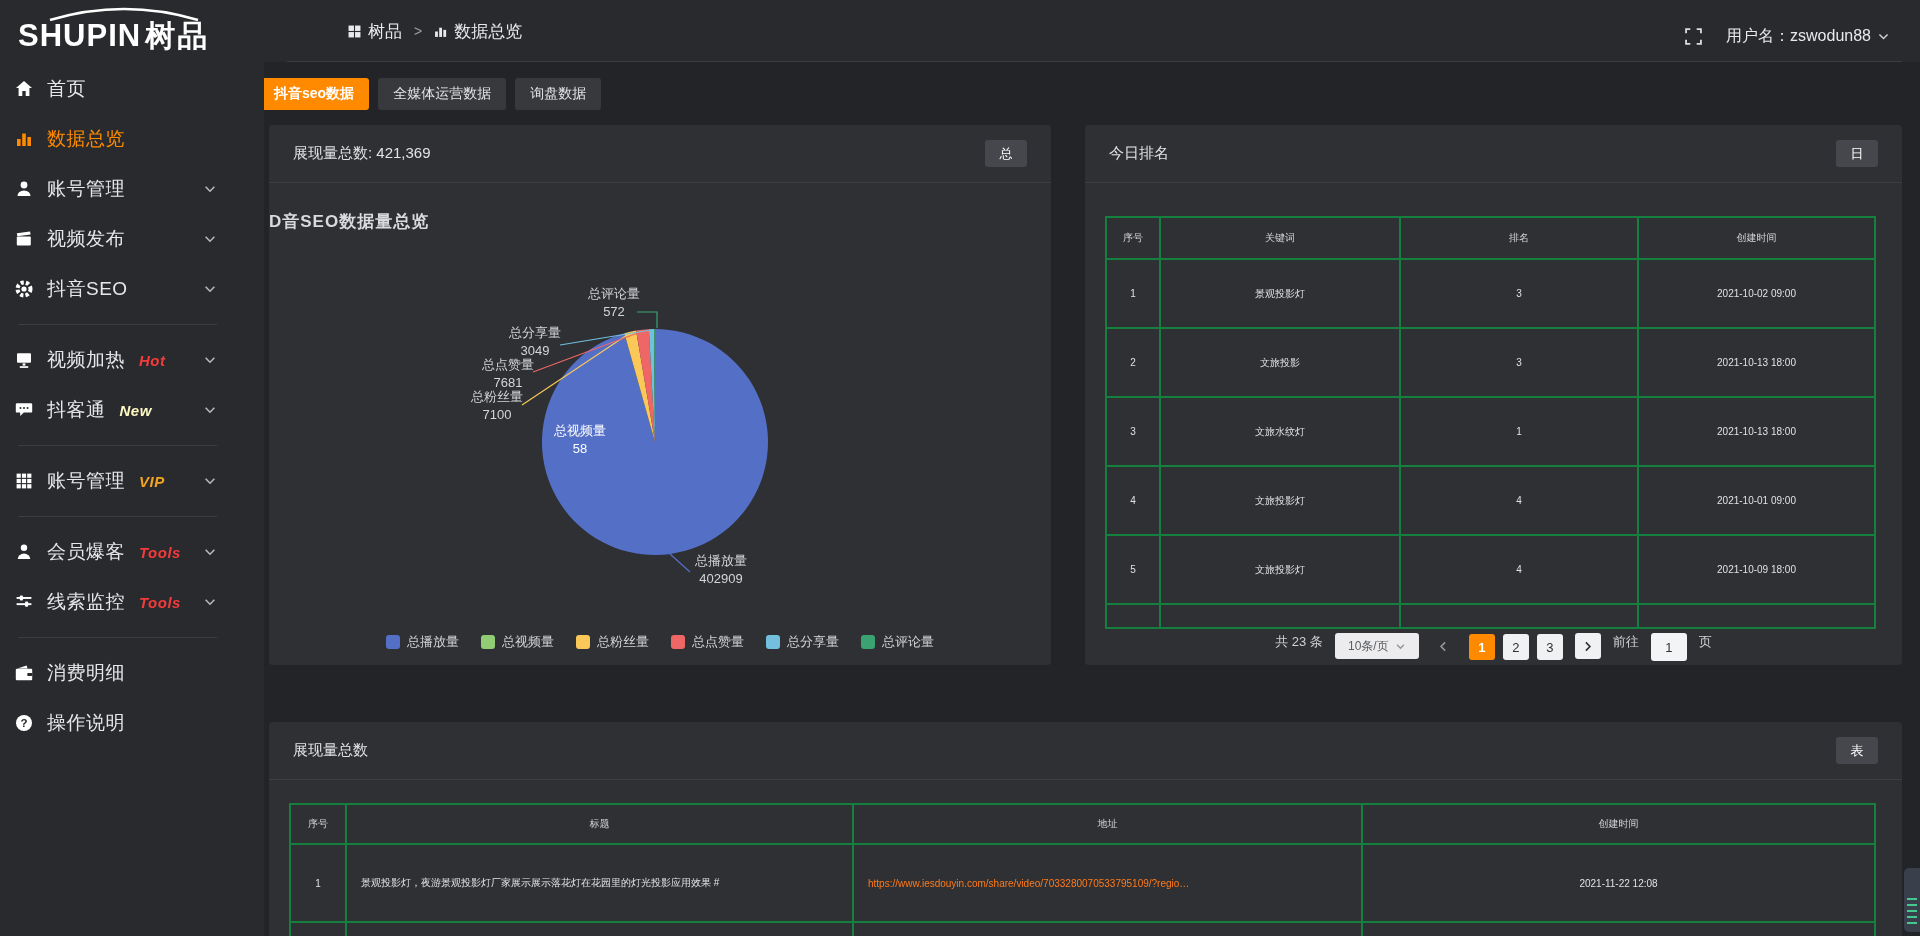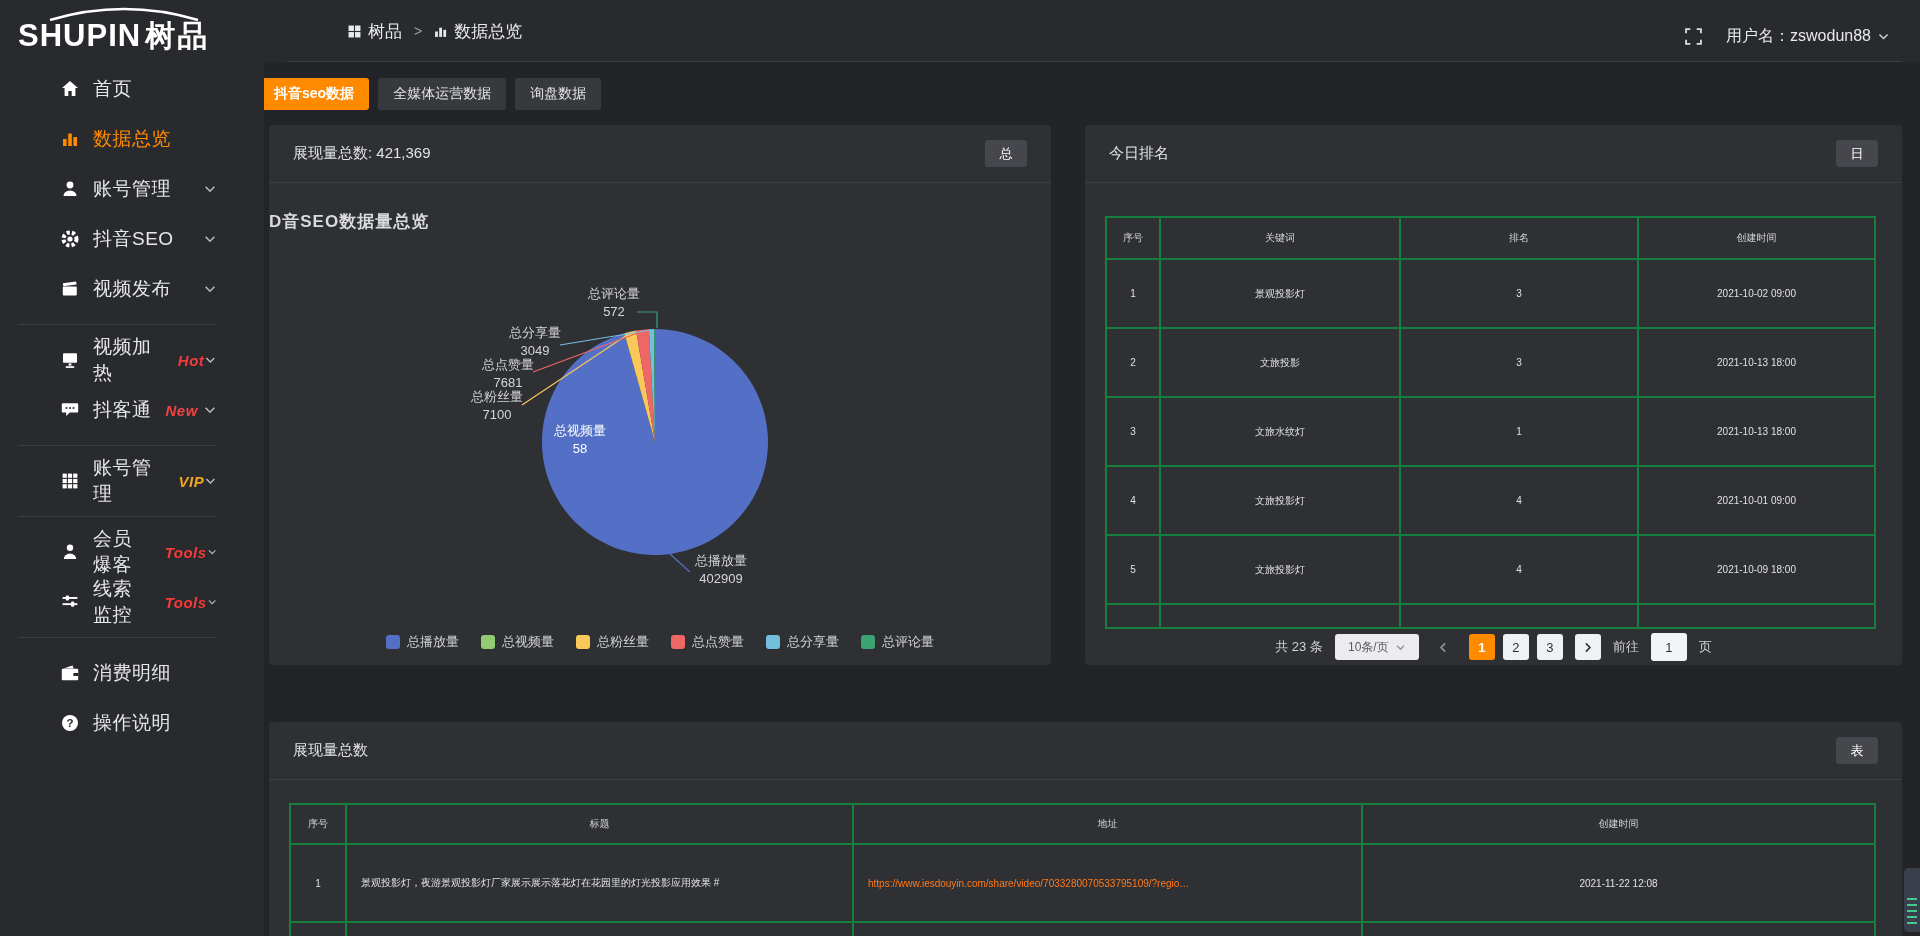--- a/index.html
+++ b/index.html
@@ -21,21 +21,21 @@
   .breadcrumb{left:348px;top:0;height:62px;display:flex;align-items:center;gap:10px;font-size:17px;color:#e8e9eb;}
   .crumb{display:flex;align-items:center;gap:7px;cursor:pointer;}
   .crumb svg{display:block;}
   .crumb-sep{color:#9fa0a3;font-size:14px;margin:0 2px;}
   .top-right{right:30px;top:0;height:72px;display:flex;align-items:center;gap:24px;}
   .fullscreen-btn{color:#dcdde0;cursor:pointer;display:flex;align-items:center;}
   .user-chip{display:flex;align-items:center;gap:6px;font-size:16px;color:#e8e9eb;cursor:pointer;}
   .user-caret{color:#cfd0d3;}
   
   .menu{position:absolute;left:0;top:62px;right:0;padding-top:2px;}
-  .menu-item{height:50px;display:flex;align-items:center;padding:0 0 0 32px;cursor:pointer;color:#e6e7e9;margin-left:28px;}
+  .menu-item{height:50px;display:flex;align-items:center;padding:0 0 0 14px;cursor:pointer;color:#e6e7e9;}
   .menu-item .mi-icon{width:20px;height:20px;margin-right:13px;color:#ffffff;flex:0 0 auto;}
   .menu-item.active{color:#ff8a00;}
   .menu-item.active .mi-icon{color:#ff8a00;}
   .mi-label{font-size:19px;letter-spacing:.5px;}
   .mi-badge{font-size:15px;font-style:italic;font-weight:bold;margin-left:14px;letter-spacing:.5px;}
   .mi-caret{margin-left:auto;margin-right:47px;color:#b9babd;}
   .menu-divider{height:1px;background:rgba(255,255,255,.09);margin:10px 47px 10px 18px;}
   
   .tabs{left:259px;top:78px;display:flex;gap:9px;}
   .tab-btn{height:30px;padding:16px 15px;border-radius:3px;background:#38393d;color:#e3e4e6;
@@ -71,21 +71,21 @@
   .rank-table td{height:65px;}
   .rank-table tr.stub td{height:20px;}
   .report-table{margin:23px 20px 0 20px;width:1585px;}
   .report-table th{height:36px;}
   .report-table td{height:74px;}
   .report-table tr.stub td{height:80px;}
   .cell-left{text-align:left !important;padding:0 14px;}
   a.cell-link{color:#ff7a1a;text-decoration:none;cursor:pointer;}
   
   .pagination{position:absolute;left:0;right:0;top:508px;height:28px;display:flex;
-    justify-content:center;align-items:center;gap:12px;font-size:13px;color:#d0d1d4;}
+    justify-content:center;gap:12px;font-size:13px;color:#d0d1d4;}
   .page-size{width:84px;height:26px;background:#ececee;border-radius:3px;color:#5a5c61;
     display:flex;align-items:center;justify-content:center;gap:6px;font-size:12px;cursor:pointer;}
   .page-arrow{width:26px;height:26px;display:flex;align-items:center;justify-content:center;
     color:#9ب;color:#95969a;cursor:pointer;border-radius:3px;}
   .page-arrow.boxed{background:#f0f1f3;color:#303133;}
   .page-btns{display:flex;gap:8px;align-items:center;}
   .page-num{width:26px;height:26px;border-radius:3px;background:#f0f1f3;color:#303133;
     display:flex;align-items:center;justify-content:center;font-size:13px;cursor:pointer;}
   .page-num.active{background:#ff8a00;color:#fff;font-weight:bold;}
   .goto-input{width:32px;height:26px;background:#f3f4f6;border:none;border-radius:3px;
@@ -128,34 +128,34 @@
             <circle cx="10" cy="6" r="3.4"></circle>
             <path d="M3.5 17 a6.5 5.6 0 0 1 13 0 Z"></path>
           </svg></span>
         <span class="mi-label">账号管理</span>
         <svg class="mi-caret" width="14" height="14" viewBox="0 0 16 16">
           <path d="M3 5.5 L8 10.5 L13 5.5" stroke="currentColor" stroke-width="1.8" fill="none"></path>
         </svg>
       </div>
       <div class="menu-item">
         <span class="mi-icon"><svg width="20" height="20" viewBox="0 0 20 20" fill="currentColor">
+            <path d="M2.8 4.2 L16 2.6 L16.6 5.6 L3.4 7.2 Z"></path>
+            <rect x="2.8" y="7.6" width="14" height="9" rx="1"></rect>
+          </svg></span>
+        <span class="mi-label">视频发布</span>
+        <svg class="mi-caret" width="14" height="14" viewBox="0 0 16 16">
+          <path d="M3 5.5 L8 10.5 L13 5.5" stroke="currentColor" stroke-width="1.8" fill="none"></path>
+        </svg>
+      </div>
+      <div class="menu-item">
+        <span class="mi-icon"><svg width="20" height="20" viewBox="0 0 20 20" fill="currentColor">
             <circle cx="10" cy="10" r="6.5" fill="none" stroke="currentColor" stroke-width="4" stroke-dasharray="3.1 2.2"></circle>
             <circle cx="10" cy="10" r="2.6"></circle>
           </svg></span>
         <span class="mi-label">抖音SEO</span>
-        <svg class="mi-caret" width="14" height="14" viewBox="0 0 16 16">
-          <path d="M3 5.5 L8 10.5 L13 5.5" stroke="currentColor" stroke-width="1.8" fill="none"></path>
-        </svg>
-      </div>
-      <div class="menu-item">
-        <span class="mi-icon"><svg width="20" height="20" viewBox="0 0 20 20" fill="currentColor">
-            <path d="M2.8 4.2 L16 2.6 L16.6 5.6 L3.4 7.2 Z"></path>
-            <rect x="2.8" y="7.6" width="14" height="9" rx="1"></rect>
-          </svg></span>
-        <span class="mi-label">视频发布</span>
         <svg class="mi-caret" width="14" height="14" viewBox="0 0 16 16">
           <path d="M3 5.5 L8 10.5 L13 5.5" stroke="currentColor" stroke-width="1.8" fill="none"></path>
         </svg>
       </div>
       <div class="menu-divider"></div>
       <div class="menu-item">
         <span class="mi-icon"><svg width="20" height="20" viewBox="0 0 20 20" fill="currentColor">
             <rect x="3" y="3.2" width="14" height="9.6" rx="1"></rect>
             <rect x="8.6" y="13.4" width="2.8" height="2.2"></rect>
             <rect x="5.8" y="16.2" width="8.4" height="1.7"></rect>
@@ -167,21 +167,21 @@
         </svg>
       </div>
       <div class="menu-item">
         <span class="mi-icon"><svg width="20" height="20" viewBox="0 0 20 20" fill="currentColor">
             <path d="M3 3.2 h14 a1.2 1.2 0 0 1 1.2 1.2 v7 a1.2 1.2 0 0 1 -1.2 1.2 h-7.2 l-3.6 3.4 v-3.4 H3 a1.2 1.2 0 0 1 -1.2 -1.2 v-7 A1.2 1.2 0 0 1 3 3.2 Z"></path>
             <circle cx="6.5" cy="7.9" r="1" fill="#292a2d"></circle>
             <circle cx="10" cy="7.9" r="1" fill="#292a2d"></circle>
             <circle cx="13.5" cy="7.9" r="1" fill="#292a2d"></circle>
           </svg></span>
         <span class="mi-label">抖客通</span>
-        <span class="mi-badge" style="color:#ef4444">New</span>
+        <span class="mi-badge" style="color:#fef9c3">New</span>
         <svg class="mi-caret" width="14" height="14" viewBox="0 0 16 16">
           <path d="M3 5.5 L8 10.5 L13 5.5" stroke="currentColor" stroke-width="1.8" fill="none"></path>
         </svg>
       </div>
       <div class="menu-divider"></div>
       <div class="menu-item">
         <span class="mi-icon"><svg width="20" height="20" viewBox="0 0 20 20" fill="currentColor">
             <rect x="2.6" y="2.6" width="4.2" height="4.2"></rect>
             <rect x="7.9" y="2.6" width="4.2" height="4.2"></rect>
             <rect x="13.2" y="2.6" width="4.2" height="4.2"></rect>

